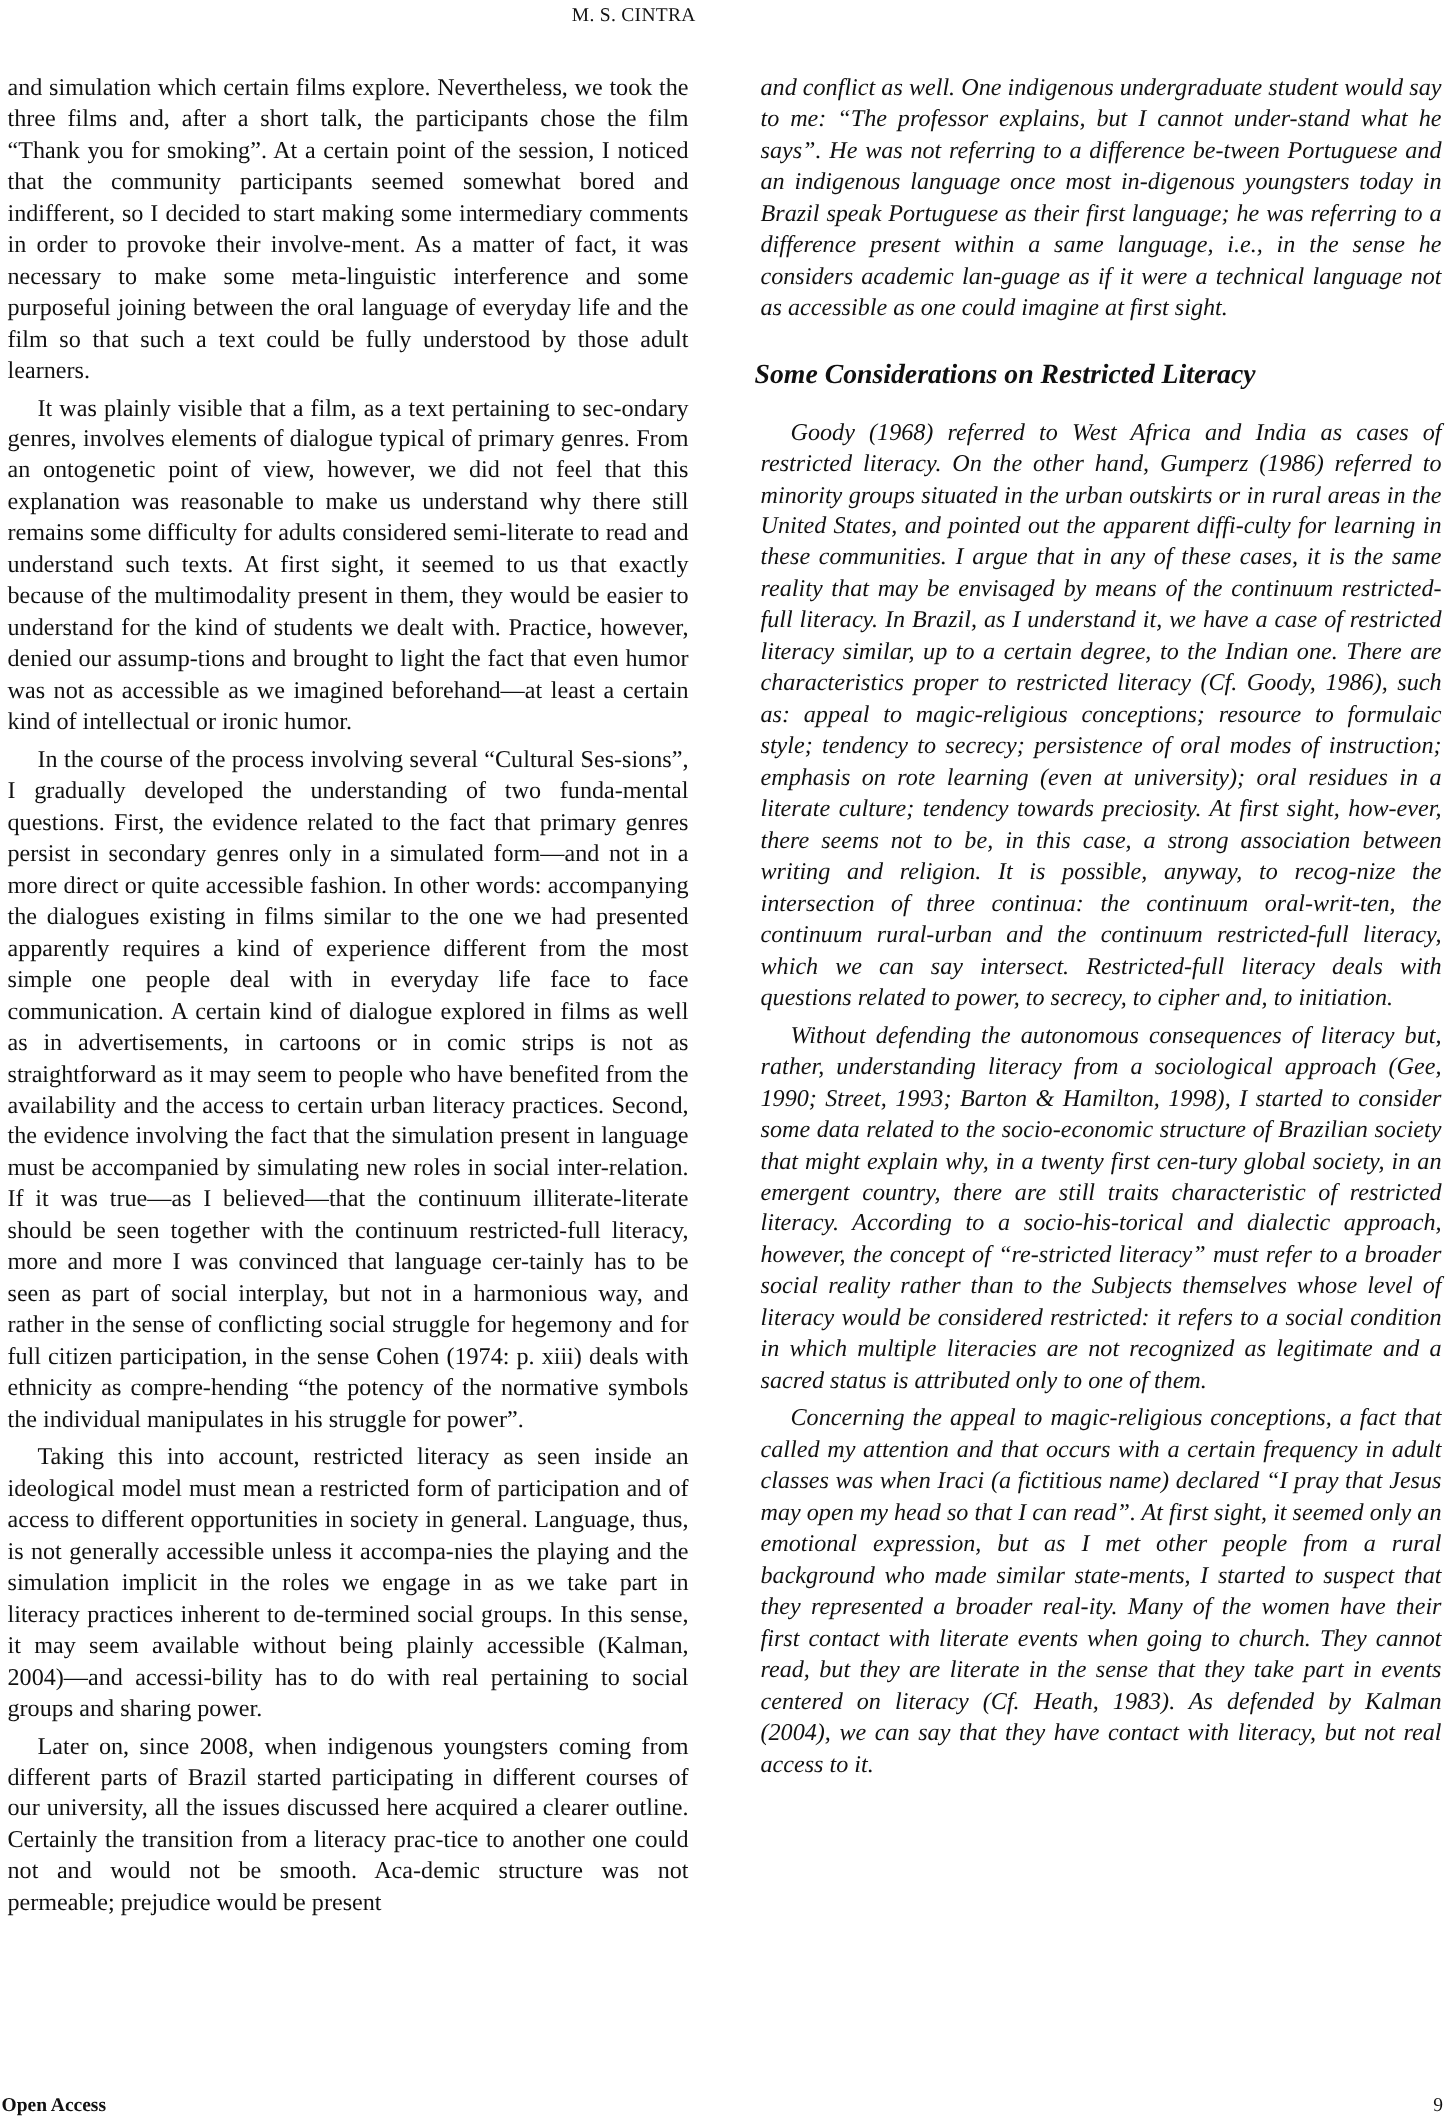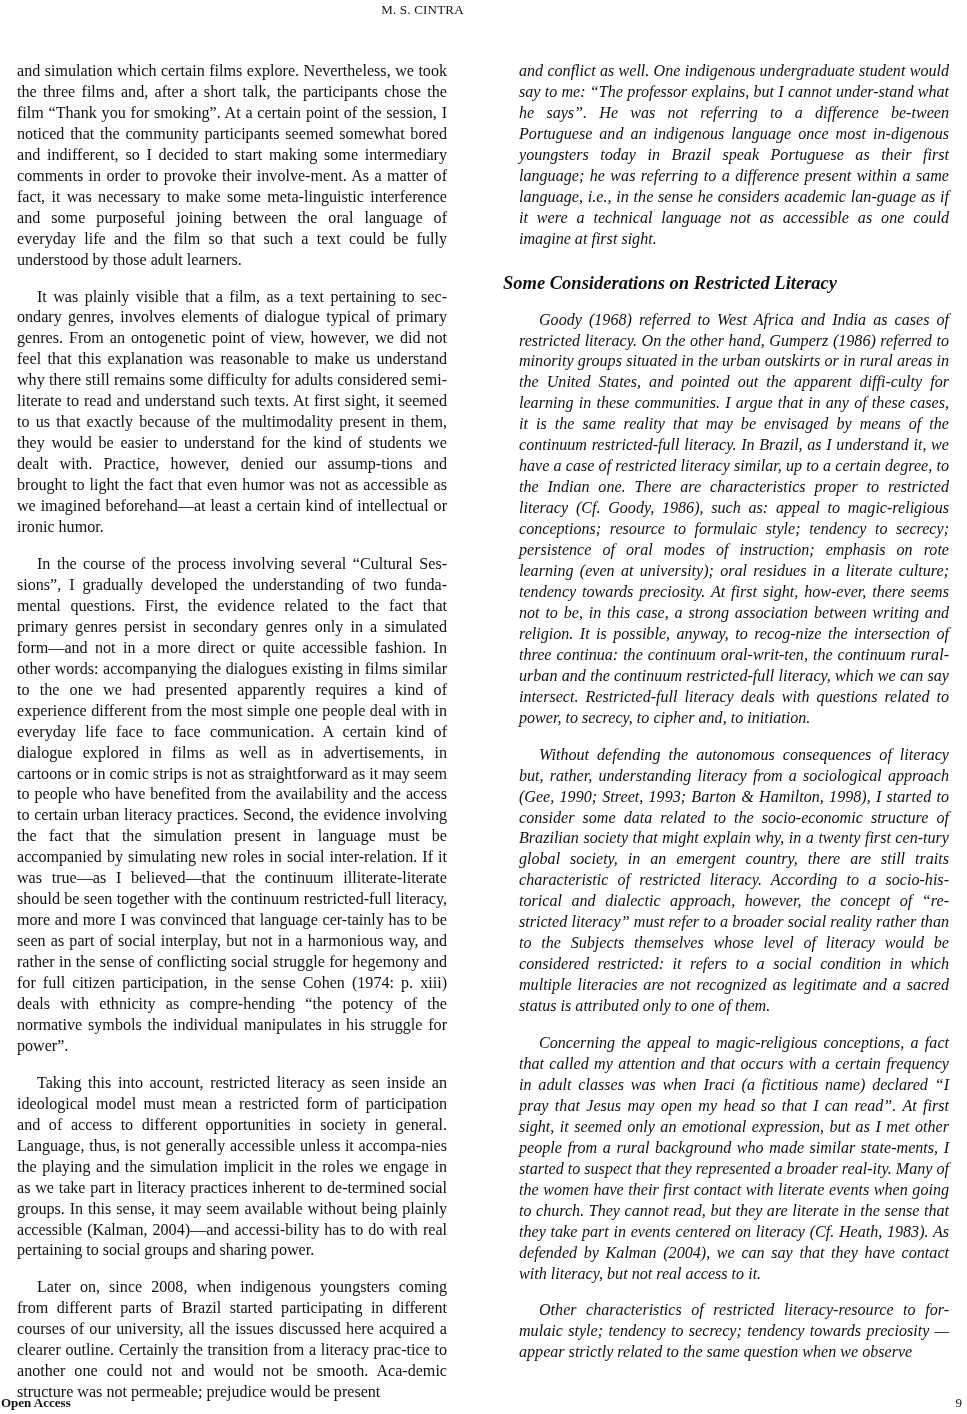--- a/index.html
+++ b/index.html
@@ -30,30 +30,30 @@
       top: 45px;
       width: 462px;
       font-size: 16.1px;
       line-height: 20.95px;
       text-align: justify;
       hyphens: none;
     }
     .column.left { left: 1px; }
     .column.right { left: 503px; width: 462px; font-style: italic; }
     .column p {
-      margin: 16px;
+      margin: 4px;
       text-indent: 20px;
     }
     .column p.no-indent { text-indent: 0; }
     .column p + p { margin-top: 1px; }
     .section-heading {
       font-weight: bold;
       font-size: 18.5px;
       line-height: 22px;
-      margin: 22px 0 6px 0;
+      margin: 22px 0 18px 0;
       text-align: left;
     }
     .footer-left {
       position: absolute;
       left: 1px;
       top: 1395px;
       font-size: 13px;
       line-height: 16px;
       font-weight: bold;
     }
@@ -77,17 +77,16 @@
   <p>Taking this into account, restricted literacy as seen inside an ideological model must mean a restricted form of participation and of access to different opportunities in society in general. Language, thus, is not generally accessible unless it accompa-nies the playing and the simulation implicit in the roles we engage in as we take part in literacy practices inherent to de-termined social groups. In this sense, it may seem available without being plainly accessible (Kalman, 2004)—and accessi-bility has to do with real pertaining to social groups and sharing power.</p>
   <p>Later on, since 2008, when indigenous youngsters coming from different parts of Brazil started participating in different courses of our university, all the issues discussed here acquired a clearer outline. Certainly the transition from a literacy prac-tice to another one could not and would not be smooth. Aca-demic structure was not permeable; prejudice would be present</p>
 </div>
 
 <div class="column right">
   <p class="no-indent">and conflict as well. One indigenous undergraduate student would say to me: “The professor explains, but I cannot under-stand what he says”. He was not referring to a difference be-tween Portuguese and an indigenous language once most in-digenous youngsters today in Brazil speak Portuguese as their first language; he was referring to a difference present within a same language, i.e., in the sense he considers academic lan-guage as if it were a technical language not as accessible as one could imagine at first sight.</p>
   <h2 class="section-heading">Some Considerations on Restricted Literacy</h2>
   <p>Goody (1968) referred to West Africa and India as cases of restricted literacy. On the other hand, Gumperz (1986) referred to minority groups situated in the urban outskirts or in rural areas in the United States, and pointed out the apparent diffi-culty for learning in these communities. I argue that in any of these cases, it is the same reality that may be envisaged by means of the continuum restricted-full literacy. In Brazil, as I understand it, we have a case of restricted literacy similar, up to a certain degree, to the Indian one. There are characteristics proper to restricted literacy (Cf. Goody, 1986), such as: appeal to magic-religious conceptions; resource to formulaic style; tendency to secrecy; persistence of oral modes of instruction; emphasis on rote learning (even at university); oral residues in a literate culture; tendency towards preciosity. At first sight, how-ever, there seems not to be, in this case, a strong association between writing and religion. It is possible, anyway, to recog-nize the intersection of three continua: the continuum oral-writ-ten, the continuum rural-urban and the continuum restricted-full literacy, which we can say intersect. Restricted-full literacy deals with questions related to power, to secrecy, to cipher and, to initiation.</p>
   <p>Without defending the autonomous consequences of literacy but, rather, understanding literacy from a sociological approach (Gee, 1990; Street, 1993; Barton &amp; Hamilton, 1998), I started to consider some data related to the socio-economic structure of Brazilian society that might explain why, in a twenty first cen-tury global society, in an emergent country, there are still traits characteristic of restricted literacy. According to a socio-his-torical and dialectic approach, however, the concept of “re-stricted literacy” must refer to a broader social reality rather than to the Subjects themselves whose level of literacy would be considered restricted: it refers to a social condition in which multiple literacies are not recognized as legitimate and a sacred status is attributed only to one of them.</p>
   <p>Concerning the appeal to magic-religious conceptions, a fact that called my attention and that occurs with a certain frequency in adult classes was when Iraci (a fictitious name) declared “I pray that Jesus may open my head so that I can read”. At first sight, it seemed only an emotional expression, but as I met other people from a rural background who made similar state-ments, I started to suspect that they represented a broader real-ity. Many of the women have their first contact with literate events when going to church. They cannot read, but they are literate in the sense that they take part in events centered on literacy (Cf. Heath, 1983). As defended by Kalman (2004), we can say that they have contact with literacy, but not real access to it.</p>
-  <p>Other characteristics of restricted literacy-resource to for-mulaic style; tendency to secrecy; tendency towards preciosity —appear strictly related to the same question when we observe</p>
 </div>
 
 <div class="footer-left">Open Access</div>
 <div class="footer-right">9</div>
 
 </body></html>

